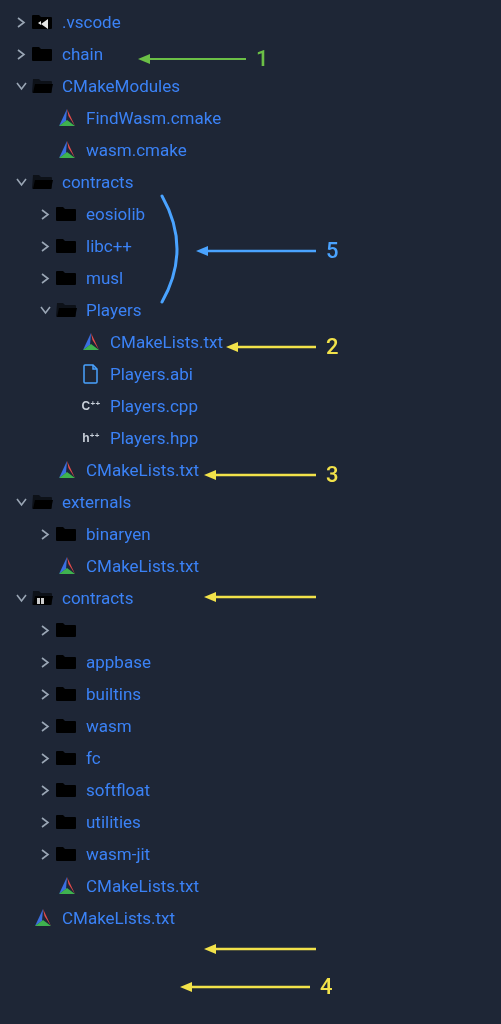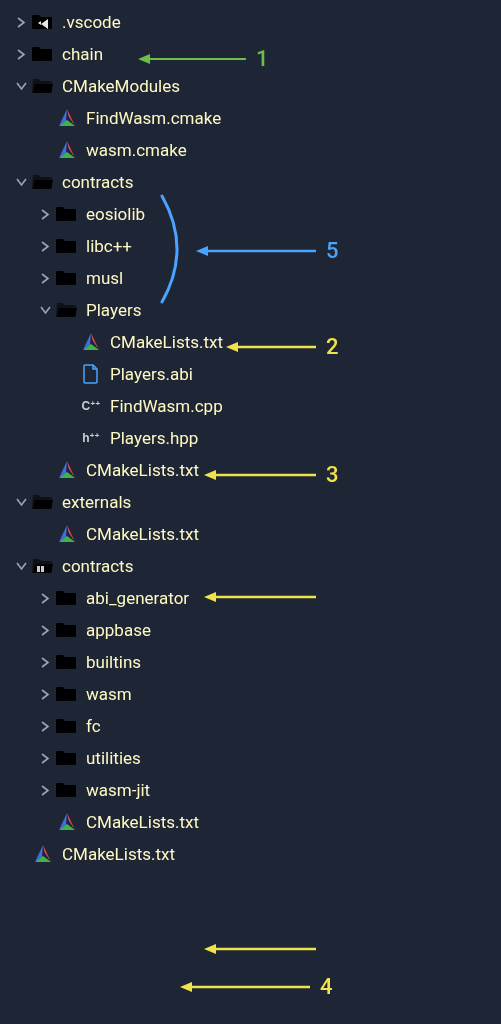--- a/index.html
+++ b/index.html
@@ -3,21 +3,21 @@
 <meta charset="utf-8">
 <style>
   html,body{margin:0;padding:0;background:#1e2636;color:#c8cfd9;font-family:-apple-system,BlinkMacSystemFont,"Segoe UI",Roboto,Helvetica,Arial,sans-serif;font-size:17px;width:501px;height:1024px;overflow:hidden}
   .tree{padding:6px 0 0 0;position:relative}
   .row{display:flex;align-items:center;height:32px;position:relative;white-space:nowrap}
   .indent{display:inline-block;flex:0 0 auto}
   .chev{width:14px;height:14px;flex:0 0 14px;margin-right:4px;display:flex;align-items:center;justify-content:center}
   .chev svg{width:11px;height:11px}
   .chev.blank{visibility:hidden}
   .ico{width:22px;height:22px;flex:0 0 22px;margin-right:8px;display:flex;align-items:center;justify-content:center}
-  .label{color:#fef9c3}
+  .label{color:#3b82f6}
   
   .cmk-r{fill:#e84b4b}
   .cmk-g{fill:#3fb24f}
   .cmk-b{fill:#3b6fe0}
   
   .filestroke{stroke:#4aa3ff;fill:none;stroke-width:1.5}
   .txt12{font:700 12px -apple-system,Arial;letter-spacing:0.3px}
   .cpp{fill:#4aa3ff}
   .hpp{fill:#b07cf0}
   
@@ -226,21 +226,21 @@
       </span>
     <span class="label">Players.abi</span>
   </div>
   <div class="row">
     <span class="indent" style="width:62px"></span>
     <span class="chev blank"></span>
     <span class="ico cpp txt12">
         <span>C</span>
         <span style="font-size:8px;position:relative;top:-3px">++</span>
       </span>
-    <span class="label">FindWasm.cpp</span>
+    <span class="label">Players.cpp</span>
   </div>
   <div class="row">
     <span class="indent" style="width:62px"></span>
     <span class="chev blank"></span>
     <span class="ico hpp txt12">
         <span>h</span>
         <span style="font-size:8px;position:relative;top:-3px">++</span>
       </span>
     <span class="label">Players.hpp</span>
   </div>
@@ -264,20 +264,34 @@
       </span>
     <span class="ico">
         <svg viewBox="0 0 22 22">
           <use href="#folder-open"></use>
         </svg>
       </span>
     <span class="label">externals</span>
   </div>
   <div class="row">
     <span class="indent" style="width:38px"></span>
+    <span class="chev">
+        <svg viewBox="0 0 11 11">
+          <use href="#chev-right"></use>
+        </svg>
+      </span>
+    <span class="ico">
+        <svg viewBox="0 0 22 22">
+          <use href="#folder-closed"></use>
+        </svg>
+      </span>
+    <span class="label">binaryen</span>
+  </div>
+  <div class="row">
+    <span class="indent" style="width:38px"></span>
     <span class="chev blank"></span>
     <span class="ico">
         <svg viewBox="0 0 22 22">
           <use href="#cmake"></use>
         </svg>
       </span>
     <span class="label">CMakeLists.txt</span>
   </div>
 
   <div class="row">
@@ -299,21 +313,20 @@
       <span class="chev">
         <svg viewBox="0 0 11 11">
           <use href="#chev-right"></use>
         </svg>
       </span>
       <span class="ico">
         <svg viewBox="0 0 22 22">
           <use href="#folder-closed"></use>
         </svg>
       </span>
-      <span class="label">abi_generator</span>
     </div>
   <div class="row">
       <span class="indent" style="width:38px"></span>
       <span class="chev">
         <svg viewBox="0 0 11 11">
           <use href="#chev-right"></use>
         </svg>
       </span>
       <span class="ico">
         <svg viewBox="0 0 22 22">
@@ -356,20 +369,34 @@
         <svg viewBox="0 0 11 11">
           <use href="#chev-right"></use>
         </svg>
       </span>
       <span class="ico">
         <svg viewBox="0 0 22 22">
           <use href="#folder-closed"></use>
         </svg>
       </span>
       <span class="label">fc</span>
+    </div>
+  <div class="row">
+      <span class="indent" style="width:38px"></span>
+      <span class="chev">
+        <svg viewBox="0 0 11 11">
+          <use href="#chev-right"></use>
+        </svg>
+      </span>
+      <span class="ico">
+        <svg viewBox="0 0 22 22">
+          <use href="#folder-closed"></use>
+        </svg>
+      </span>
+      <span class="label">softfloat</span>
     </div>
   <div class="row">
       <span class="indent" style="width:38px"></span>
       <span class="chev">
         <svg viewBox="0 0 11 11">
           <use href="#chev-right"></use>
         </svg>
       </span>
       <span class="ico">
         <svg viewBox="0 0 22 22">

